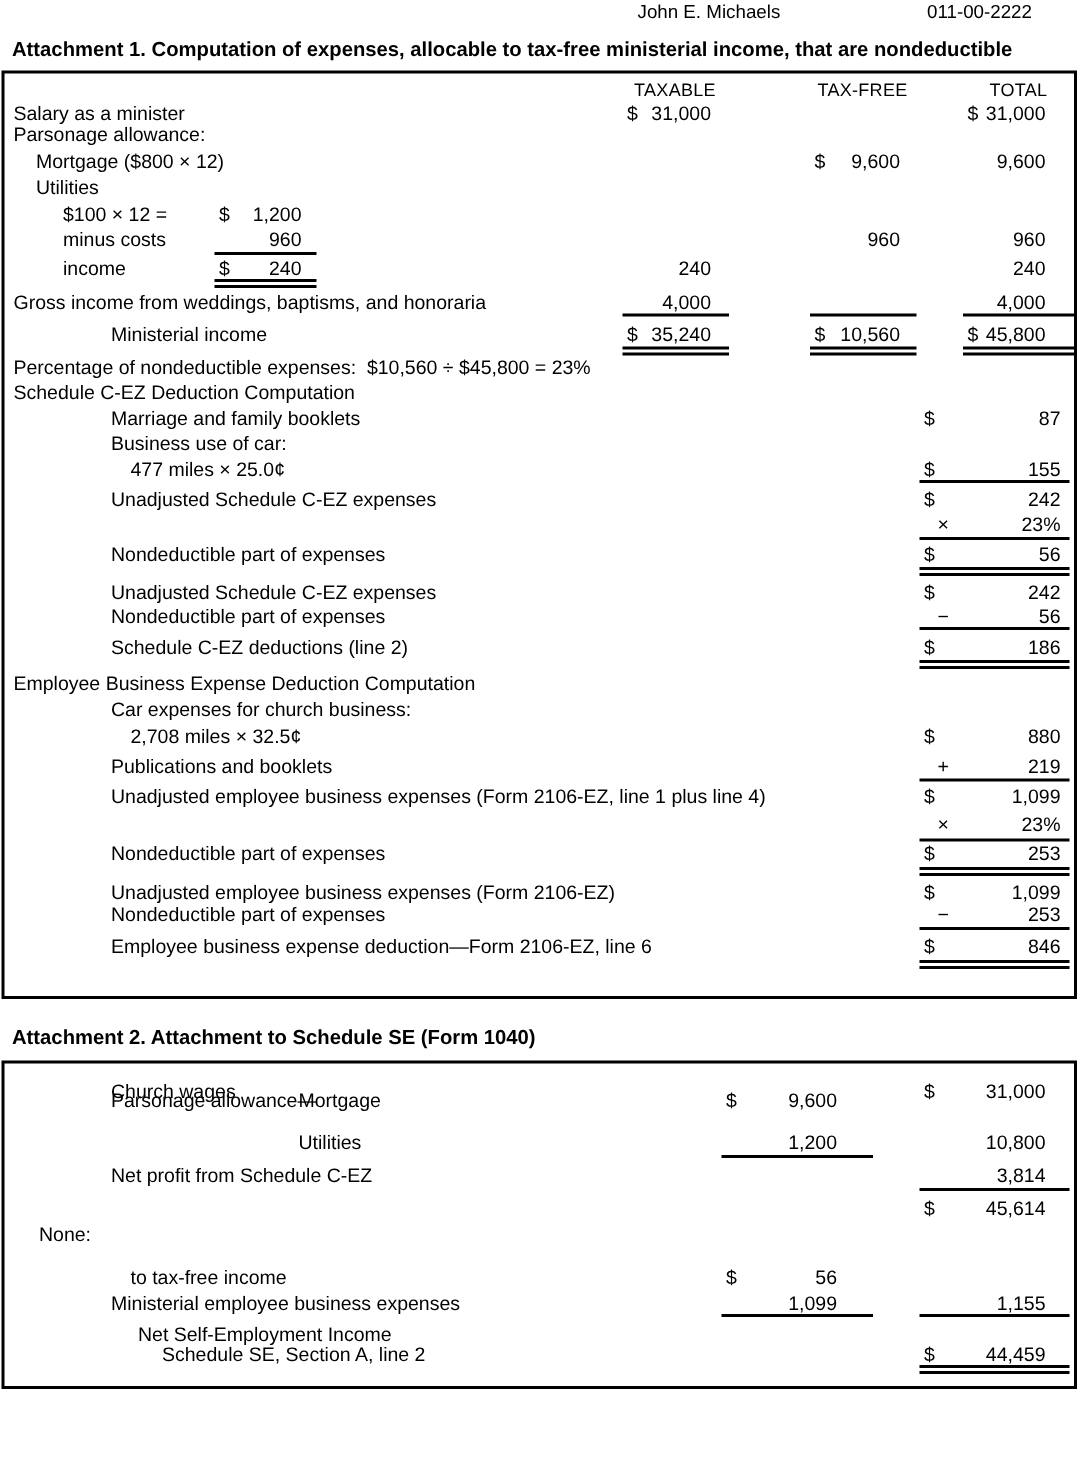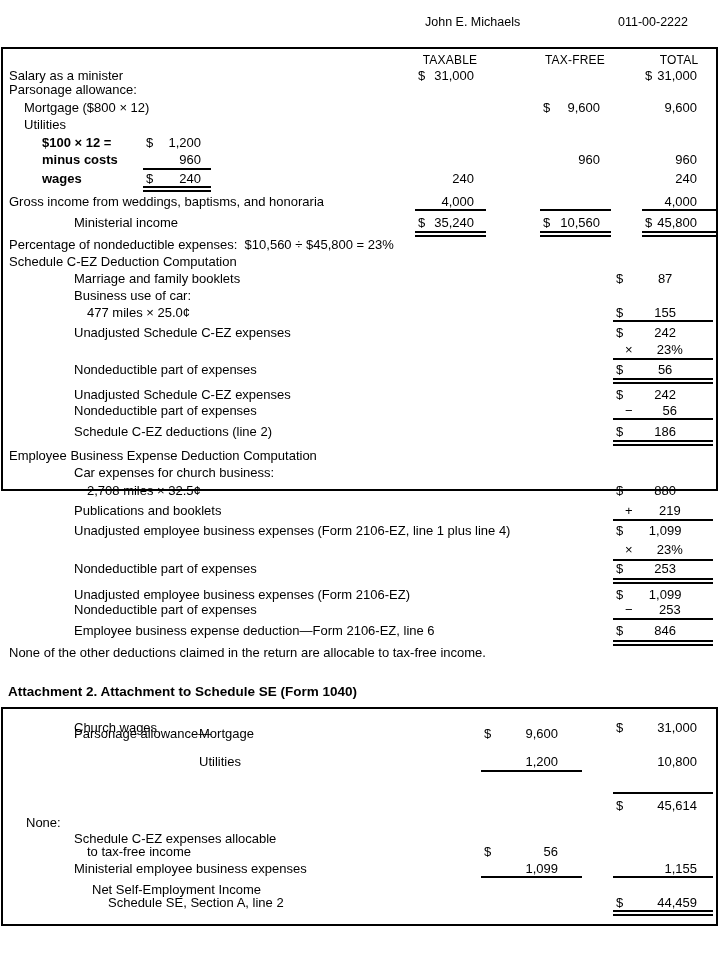--- a/index.html
+++ b/index.html
@@ -1,58 +1,59 @@
 <!DOCTYPE html>
 <html><head>
 <meta charset="utf-8">
 <style>
   html,body { margin:0; padding:0; background:#ffffff; }
   body { width:721px; height:979px; font-family:"Liberation Sans", sans-serif; color:#000; }
   .page { position:relative; width:721px; height:979px; background:#fff; overflow:hidden; }
-  .hdr { position:absolute; top:16px; font-size:12.5px; line-height:13px; white-space:pre; }
+  .hdr { position:absolute; top:2px; font-size:12.5px; line-height:13px; white-space:pre; }
   .title { position:absolute; left:8px; font-weight:bold; font-size:13.5px; line-height:14px; white-space:pre; }
   .box { position:absolute; left:1px; width:717px; border:2px solid #000; box-sizing:border-box; background:#fff; }
-  #box1 { top:47px; height:444px; }
+  #box1 { top:47px; height:619px; }
   #box2 { top:707px; height:219px; }
   .ln { position:absolute; left:0; right:0; height:13px; line-height:13px; font-size:13px; }
   .lb { position:absolute; top:0; white-space:pre; }
-  .l0 { left:6px; } .l1 { left:21px; } .l2 { left:39px;font-weight:bold; }
+  .l0 { left:6px; } .l1 { left:21px; } .l2 { left:39px; }
   .lm { left:71px; } .l3 { left:84px; }
   .lless { left:23px; } .lcol2 { left:196px; }
   .lnet { left:89px; } .lnet2 { left:105px; }
   .colhdr { position:absolute; top:0; text-align:center; font-size:12px; letter-spacing:0.2px; }
   .cell { position:absolute; top:0; display:flex; height:100%; }
   .d { padding-left:3px; }
   .d.op { padding-left:12px; }
   .v { flex:1; text-align:right; }
   .c-inner { left:140px; width:66px; } .c-inner .v { padding-right:8px; }
   .c-tax   { left:412px; width:70px; } .c-tax .v   { padding-right:11px; }
   .c-free  { left:537px; width:70px; } .c-free .v  { padding-right:10px; }
   .c-tot   { left:639px; width:74px; } .c-tot .v   { padding-right:19px; }
-  .c-amt   { left:610px; width:99px; } .c-amt .v   { padding-right:5px;text-align:center; }
+  .c-amt   { left:610px; width:99px; } .c-amt .v   { padding-right:5px; }
   .c-mid   { left:478px; width:100px; } .c-mid .v  { padding-right:23px; }
   .c-rt    { left:610px; width:99px; } .c-rt .v    { padding-right:15px; }
   .rule { position:absolute; height:0; border-top:2px solid #000; }
   .rule.dbl { height:2px; border-bottom:2px solid #000; }
   .r-inner { left:140px; width:68px; }
   .r-tax   { left:412px; width:71px; }
   .r-free  { left:537px; width:71px; }
   .r-tot   { left:639px; width:76px; }
   .r-amt   { left:610px; width:100px; }
   .r-mid   { left:478px; width:101px; }
   .r-rt    { left:610px; width:100px; }
 </style>
 </head>
 <body>
 
 <div class="page">
 
   <span class="hdr" style="left:425px">John E. Michaels</span>
   <span class="hdr" style="left:618px">011-00-2222</span>
 
+  <div class="title" style="top:26px">Attachment 1. Computation of expenses, allocable to tax-free ministerial income, that are nondeductible</div>
 
   <div class="box" id="box1">
 
     <div class="ln" style="top:5px">
       <span class="colhdr" style="left:412px;width:70px">TAXABLE</span>
       <span class="colhdr" style="left:535px;width:74px">TAX-FREE</span>
       <span class="colhdr" style="left:639px;width:74px">TOTAL</span>
     </div>
 
     <div class="ln" style="top:20px">
@@ -102,21 +103,21 @@
       <span class="cell c-free">
           <span class="v">960</span>
         </span>
       <span class="cell c-tot">
           <span class="v">960</span>
         </span>
     </div>
     <div class="rule r-inner" style="top:119px"></div>
 
     <div class="ln" style="top:123px">
-      <span class="lb l2">wages</span>
+      <span class="lb l2">income</span>
       <span class="cell c-inner">
           <span class="d">$</span>
           <span class="v">240</span>
         </span>
       <span class="cell c-tax">
           <span class="v">240</span>
         </span>
       <span class="cell c-tot">
           <span class="v">240</span>
         </span>
@@ -304,23 +305,20 @@
 
     <div class="ln" style="top:575px">
       <span class="lb lm">Employee business expense deduction—Form 2106-EZ, line 6</span>
       <span class="cell c-amt">
           <span class="d">$</span>
           <span class="v">846</span>
         </span>
     </div>
     <div class="rule dbl r-amt" style="top:591px"></div>
 
-    <div class="ln" style="top:597px">
-      <span class="lb l0">None of the other deductions claimed in the return are allocable to tax-free income.</span>
-    </div>
 
   </div>
 
   <div class="title" style="top:685px">Attachment 2. Attachment to Schedule SE (Form 1040)</div>
 
   <div class="box" id="box2">
 
     <div class="ln" style="top:12px">
       <span class="lb lm">Church wages</span>
       <span class="cell c-rt">
@@ -342,36 +340,39 @@
       <span class="lb lcol2">Utilities</span>
       <span class="cell c-mid">
           <span class="v">1,200</span>
         </span>
       <span class="cell c-rt">
           <span class="v">10,800</span>
         </span>
     </div>
     <div class="rule r-mid" style="top:61px"></div>
 
+    <div class="ln" style="top:68px">
+      <span class="lb lm">Net profit from Schedule C-EZ</span>
+      <span class="cell c-rt">
+          <span class="v">3,814</span>
+        </span>
+    </div>
     <div class="rule r-rt" style="top:83px"></div>
 
     <div class="ln" style="top:90px">
       <span class="cell c-rt">
           <span class="d">$</span>
           <span class="v">45,614</span>
         </span>
     </div>
 
     <div class="ln" style="top:107px">
       <span class="lb lless">None:</span>
     </div>
 
-    <div class="ln" style="top:123px">
-      <span class="lb lm">Schedule C-EZ expenses allocable</span>
-    </div>
 
     <div class="ln" style="top:136px">
       <span class="lb l3">to tax-free income</span>
       <span class="cell c-mid">
           <span class="d">$</span>
           <span class="v">56</span>
         </span>
     </div>
 
     <div class="ln" style="top:153px">

